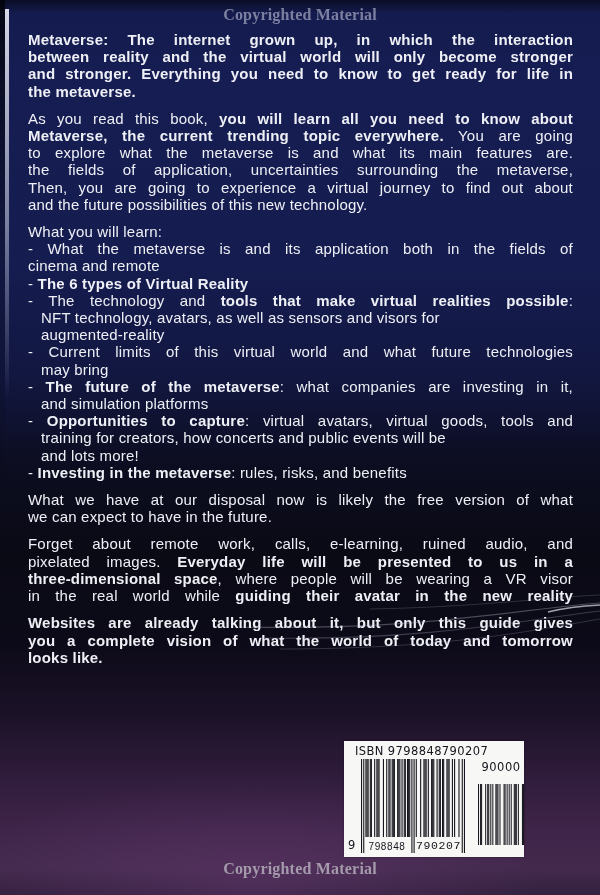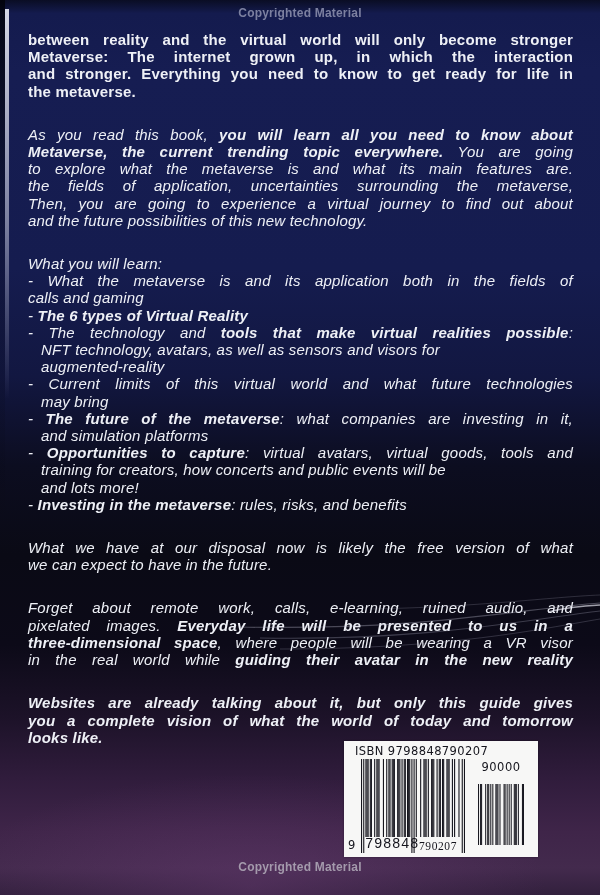--- a/index.html
+++ b/index.html
@@ -12,79 +12,79 @@
         #0a0d24 0%, #141b4e 1.5%, #161d52 8%, #151c4f 30%, #121741 42%,
         #0c0d20 52%, #0a0a15 62%, #0c0a18 72%, #1c1228 80%, #301c3c 87%,
         #3f2549 93%, #432a4d 97%, #32203d 100%);
   }
   
   .edge-dark{position:absolute;left:0;top:0;width:5px;height:60%;
     background:linear-gradient(180deg, rgba(2,3,10,0.85), rgba(2,3,10,0.25) 45%, rgba(2,3,10,0) 100%);}
   .edge-highlight{position:absolute;left:5px;top:9px;width:4px;height:390px;
     background:linear-gradient(180deg, rgba(224,226,238,0.95) 0%, rgba(224,226,238,0.5) 55%, rgba(224,226,238,0) 100%);}
   .copyright{position:absolute;left:0;width:100%;text-align:center;
-    font-size:12px;font-weight:700;letter-spacing:0.2px;}
+    font-size:16px;font-weight:700;letter-spacing:0.2px;font-family:Liberation Serif, serif;}
   .copyright.top{top:6px;color:#7c80a0;}
   .copyright.bottom{top:860px;color:#a49aac;}
   #text-flow{position:absolute;left:28px;top:31px;width:545px;
     color:#eef0f6;font-size:15px;line-height:17.2px;letter-spacing:0.2px;}
-  .block + .block{margin-top:26px;font-style:italic;}
+  .block + .block{margin-top:10px;}
   .tl{min-height:17.2px;}
   .tl.j{text-align:justify;text-align-last:justify;}
   .tl.ind{padding-left:13px;}
   b{font-weight:700;}
   
   #swirls{position:absolute;right:0;top:535px;pointer-events:none;}
   
-  #barcode-panel{position:absolute;left:344px;top:741px;width:194px;height:116px;
+  #barcode-panel{position:absolute;left:344px;top:741px;width:180px;height:116px;
     background:#f7f7f6;box-shadow:0 0 2px rgba(0,0,0,0.4);}
   .isbn-label{position:absolute;left:11px;top:3px;font-size:11.5px;color:#15151d;
     letter-spacing:0.4px;font-family:"DejaVu Sans",sans-serif;}
   #ean13-wrap{position:absolute;left:4px;top:18px;width:120px;height:94px;}
   #ean13-svg{position:absolute;left:13px;top:0;}
   .bc-digit-lead{position:absolute;left:0;bottom:1px;font-size:11.5px;color:#15151d;
     font-family:"DejaVu Sans",sans-serif;}
   .bc-digits-left{position:absolute;left:17px;bottom:1px;width:44px;text-align:center;
-    font-size:14px;letter-spacing:0.6px;color:#15151d;font-family:Liberation Mono, monospace;}
+    font-size:10px;letter-spacing:0.6px;color:#15151d;font-family:Liberation Sans, sans-serif;}
   .bc-digits-right{position:absolute;left:68px;bottom:1px;width:44px;text-align:center;
-    font-size:11.5px;letter-spacing:0.6px;color:#15151d;font-family:Liberation Serif, serif;}
+    font-size:11.5px;letter-spacing:0.6px;color:#15151d;font-family:Liberation Mono, monospace;}
   #supp-wrap{position:absolute;left:131px;top:19px;width:52px;}
   .supp-value{text-align:center;font-size:11.5px;color:#15151d;letter-spacing:0.5px;
     font-family:"DejaVu Sans",sans-serif;margin-bottom:10px;}
   #supp-svg{display:block;margin:0 auto;}
 </style>
 </head>
 <body>
 
 <div id="cover">
 
   <div class="edge-dark"></div>
   <div class="edge-highlight"></div>
 
   <div class="copyright top">Copyrighted Material</div>
 
   <div id="text-flow">
       <div class="block">
+        <div class="tl j"><b>Metaverse: The internet grown up, in which the interaction</b></div>
         <div class="tl j"><b>between reality and the virtual world will only become stronger</b></div>
-        <div class="tl j"><b>Metaverse: The internet grown up, in which the interaction</b></div>
         <div class="tl j"><b>and stronger. Everything you need to know to get ready for life in</b></div>
         <div class="tl"><b>the metaverse.</b></div>
       </div>
       <div class="block">
         <div class="tl j"><span>As you read this book, </span><b>you will learn all you need to know about</b></div>
         <div class="tl j"><b>Metaverse, the current trending topic everywhere.</b><span> You are going</span></div>
         <div class="tl j"><span>to explore what the metaverse is and what its main features are.</span></div>
         <div class="tl j"><span>the fields of application, uncertainties surrounding the metaverse,</span></div>
         <div class="tl j"><span>Then, you are going to experience a virtual journey to find out about</span></div>
         <div class="tl"><span>and the future possibilities of this new technology.</span></div>
       </div>
       <div class="block">
         <div class="tl"><span>What you will learn:</span></div>
         <div class="tl j"><span>- What the metaverse is and its application both in the fields of</span></div>
-        <div class="tl"><span>calls and gaming</span></div>
+        <div class="tl"><span>cinema and remote</span></div>
         <div class="tl"><span>- </span><b>The 6 types of Virtual Reality</b></div>
         <div class="tl j"><span>- The technology and </span><b>tools that make virtual realities possible</b><span>:</span></div>
         <div class="tl ind"><span>NFT technology, avatars, as well as sensors and visors for</span></div>
         <div class="tl ind"><span>augmented-reality</span></div>
         <div class="tl j"><span>- Current limits of this virtual world and what future technologies</span></div>
         <div class="tl ind"><span>may bring</span></div>
         <div class="tl j"><span>- </span><b>The future of the metaverse</b><span>: what companies are investing in it,</span></div>
         <div class="tl ind"><span>and simulation platforms</span></div>
         <div class="tl j"><span>- </span><b>Opportunities to capture</b><span>: virtual avatars, virtual goods, tools and</span></div>
         <div class="tl ind"><span>training for creators, how concerts and public events will be</span></div>

